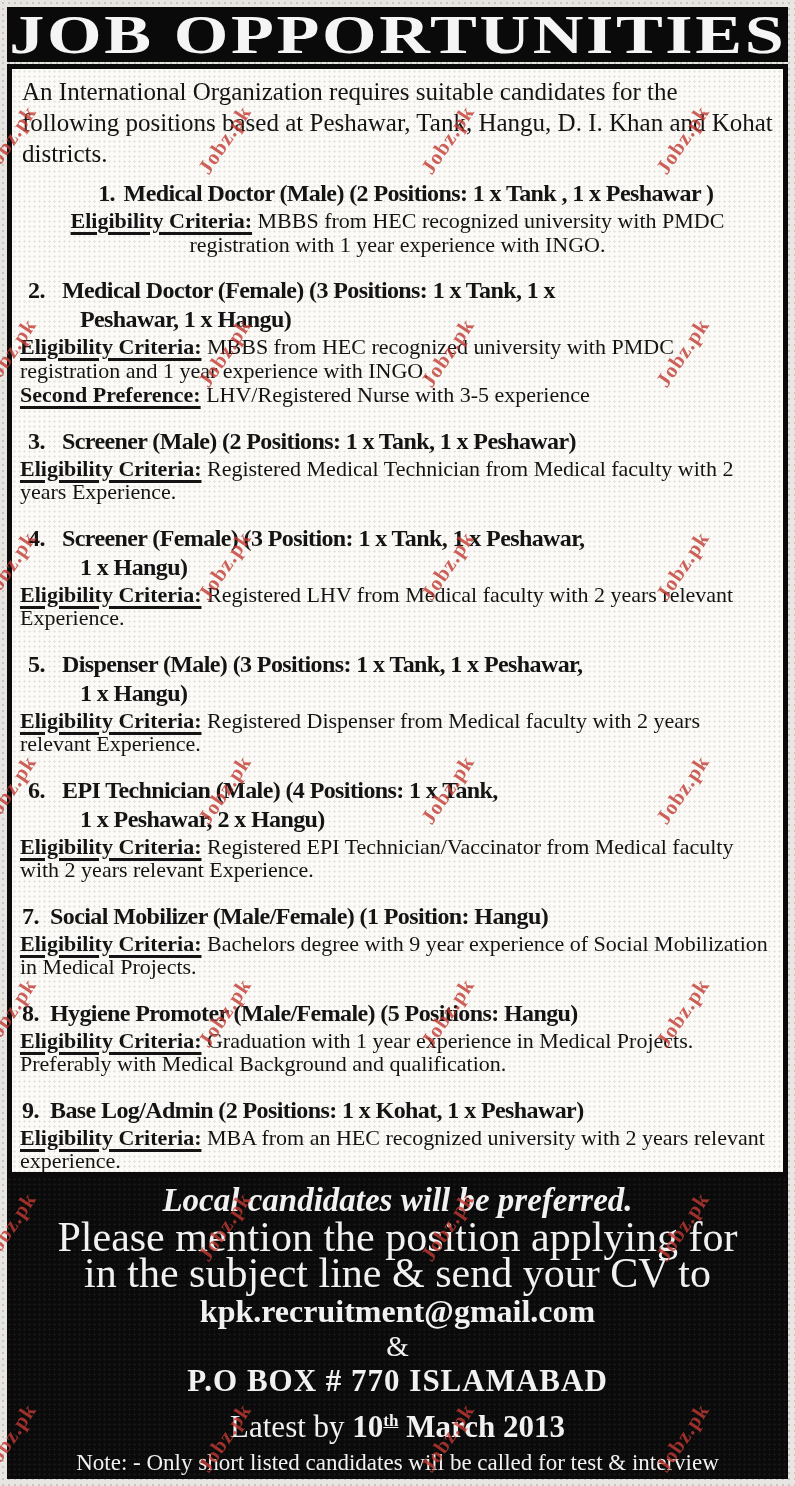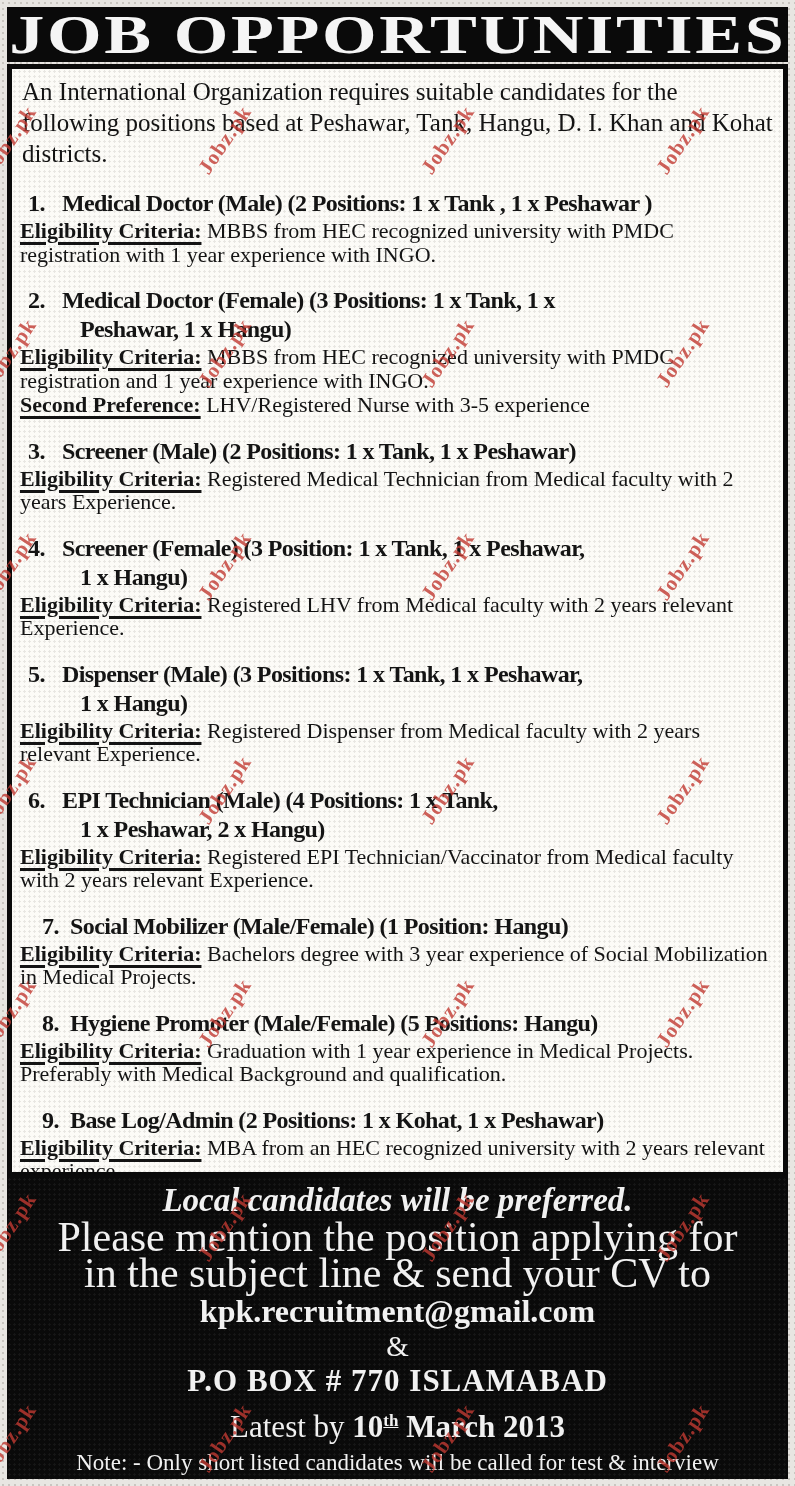--- a/index.html
+++ b/index.html
@@ -24,26 +24,26 @@
     position:absolute;left:7px;top:64px;width:781px;height:1113px;box-sizing:border-box;
     border:5px solid #0a0a0a;overflow:hidden;
     background:#fcfbf7;
     background-image:radial-gradient(rgba(90,85,75,.12) 1px,transparent 1.2px);
     background-size:5px 5px;
     padding:5px 8px 0 8px;
   }
   .intro{margin:2px 0 0 2px;font-size:25px;line-height:31px;}
   .jobs{margin:0;}
   .job{margin-top:20px;}
-  .jobs .job:first-child{}
+  .jobs .job:first-child{margin-top:10px;text-align:center;}
   .job-head{font-weight:bold;font-size:24px;line-height:29px;letter-spacing:-0.6px;padding-left:8px;}
   .jt-line{white-space:nowrap;}
   .jt-indent{padding-left:52px;}
   .job-num{display:inline-block;width:34px;}
-  .job:nth-child(n+7) .job-head{padding-left:2px;margin-left:20px;}
+  .job:nth-child(n+7) .job-head{padding-left:2px;}
   .job:nth-child(n+7) .job-num{width:28px;}
   .crit{font-size:22px;line-height:23.5px;margin:1px 0 0 0;}
   .crit-label{
     font-weight:bold;text-decoration:underline;
     text-decoration-thickness:2.5px;text-underline-offset:4px;
   }
   
   .footer{
     position:absolute;left:7px;top:1177px;width:781px;height:302px;box-sizing:border-box;
     background:#0a0a0a;color:#f1f1f1;text-align:center;overflow:hidden;padding-top:4px;
@@ -118,21 +118,21 @@
           <div class="job-head">
             <div class="jt-line"><span class="job-num">6.</span><span>EPI Technician (Male) (4 Positions: 1 x Tank,</span></div>
             <div class="jt-line jt-indent"><span>1 x Peshawar, 2 x Hangu)</span></div>
           </div>
           <div class="crit"><span class="crit-label">Eligibility Criteria:</span><span> Registered EPI Technician/Vaccinator from Medical faculty with 2 years relevant Experience.</span></div>
         </div>
         <div class="job">
           <div class="job-head">
             <div class="jt-line"><span class="job-num">7.</span><span>Social Mobilizer (Male/Female) (1 Position: Hangu)</span></div>
           </div>
-          <div class="crit"><span class="crit-label">Eligibility Criteria:</span><span> Bachelors degree with 3 year experience of Social Mobilization in Medical Projects.</span></div>
+          <div class="crit"><span class="crit-label">Eligibility Criteria:</span><span> Bachelors degree with 9 year experience of Social Mobilization in Medical Projects.</span></div>
         </div>
         <div class="job">
           <div class="job-head">
             <div class="jt-line"><span class="job-num">8.</span><span>Hygiene Promoter (Male/Female) (5 Positions: Hangu)</span></div>
           </div>
           <div class="crit"><span class="crit-label">Eligibility Criteria:</span><span> Graduation with 1 year experience in Medical Projects. Preferably with Medical Background and qualification.</span></div>
         </div>
         <div class="job">
           <div class="job-head">
             <div class="jt-line"><span class="job-num">9.</span><span>Base Log/Admin (2 Positions: 1 x Kohat, 1 x Peshawar)</span></div>

